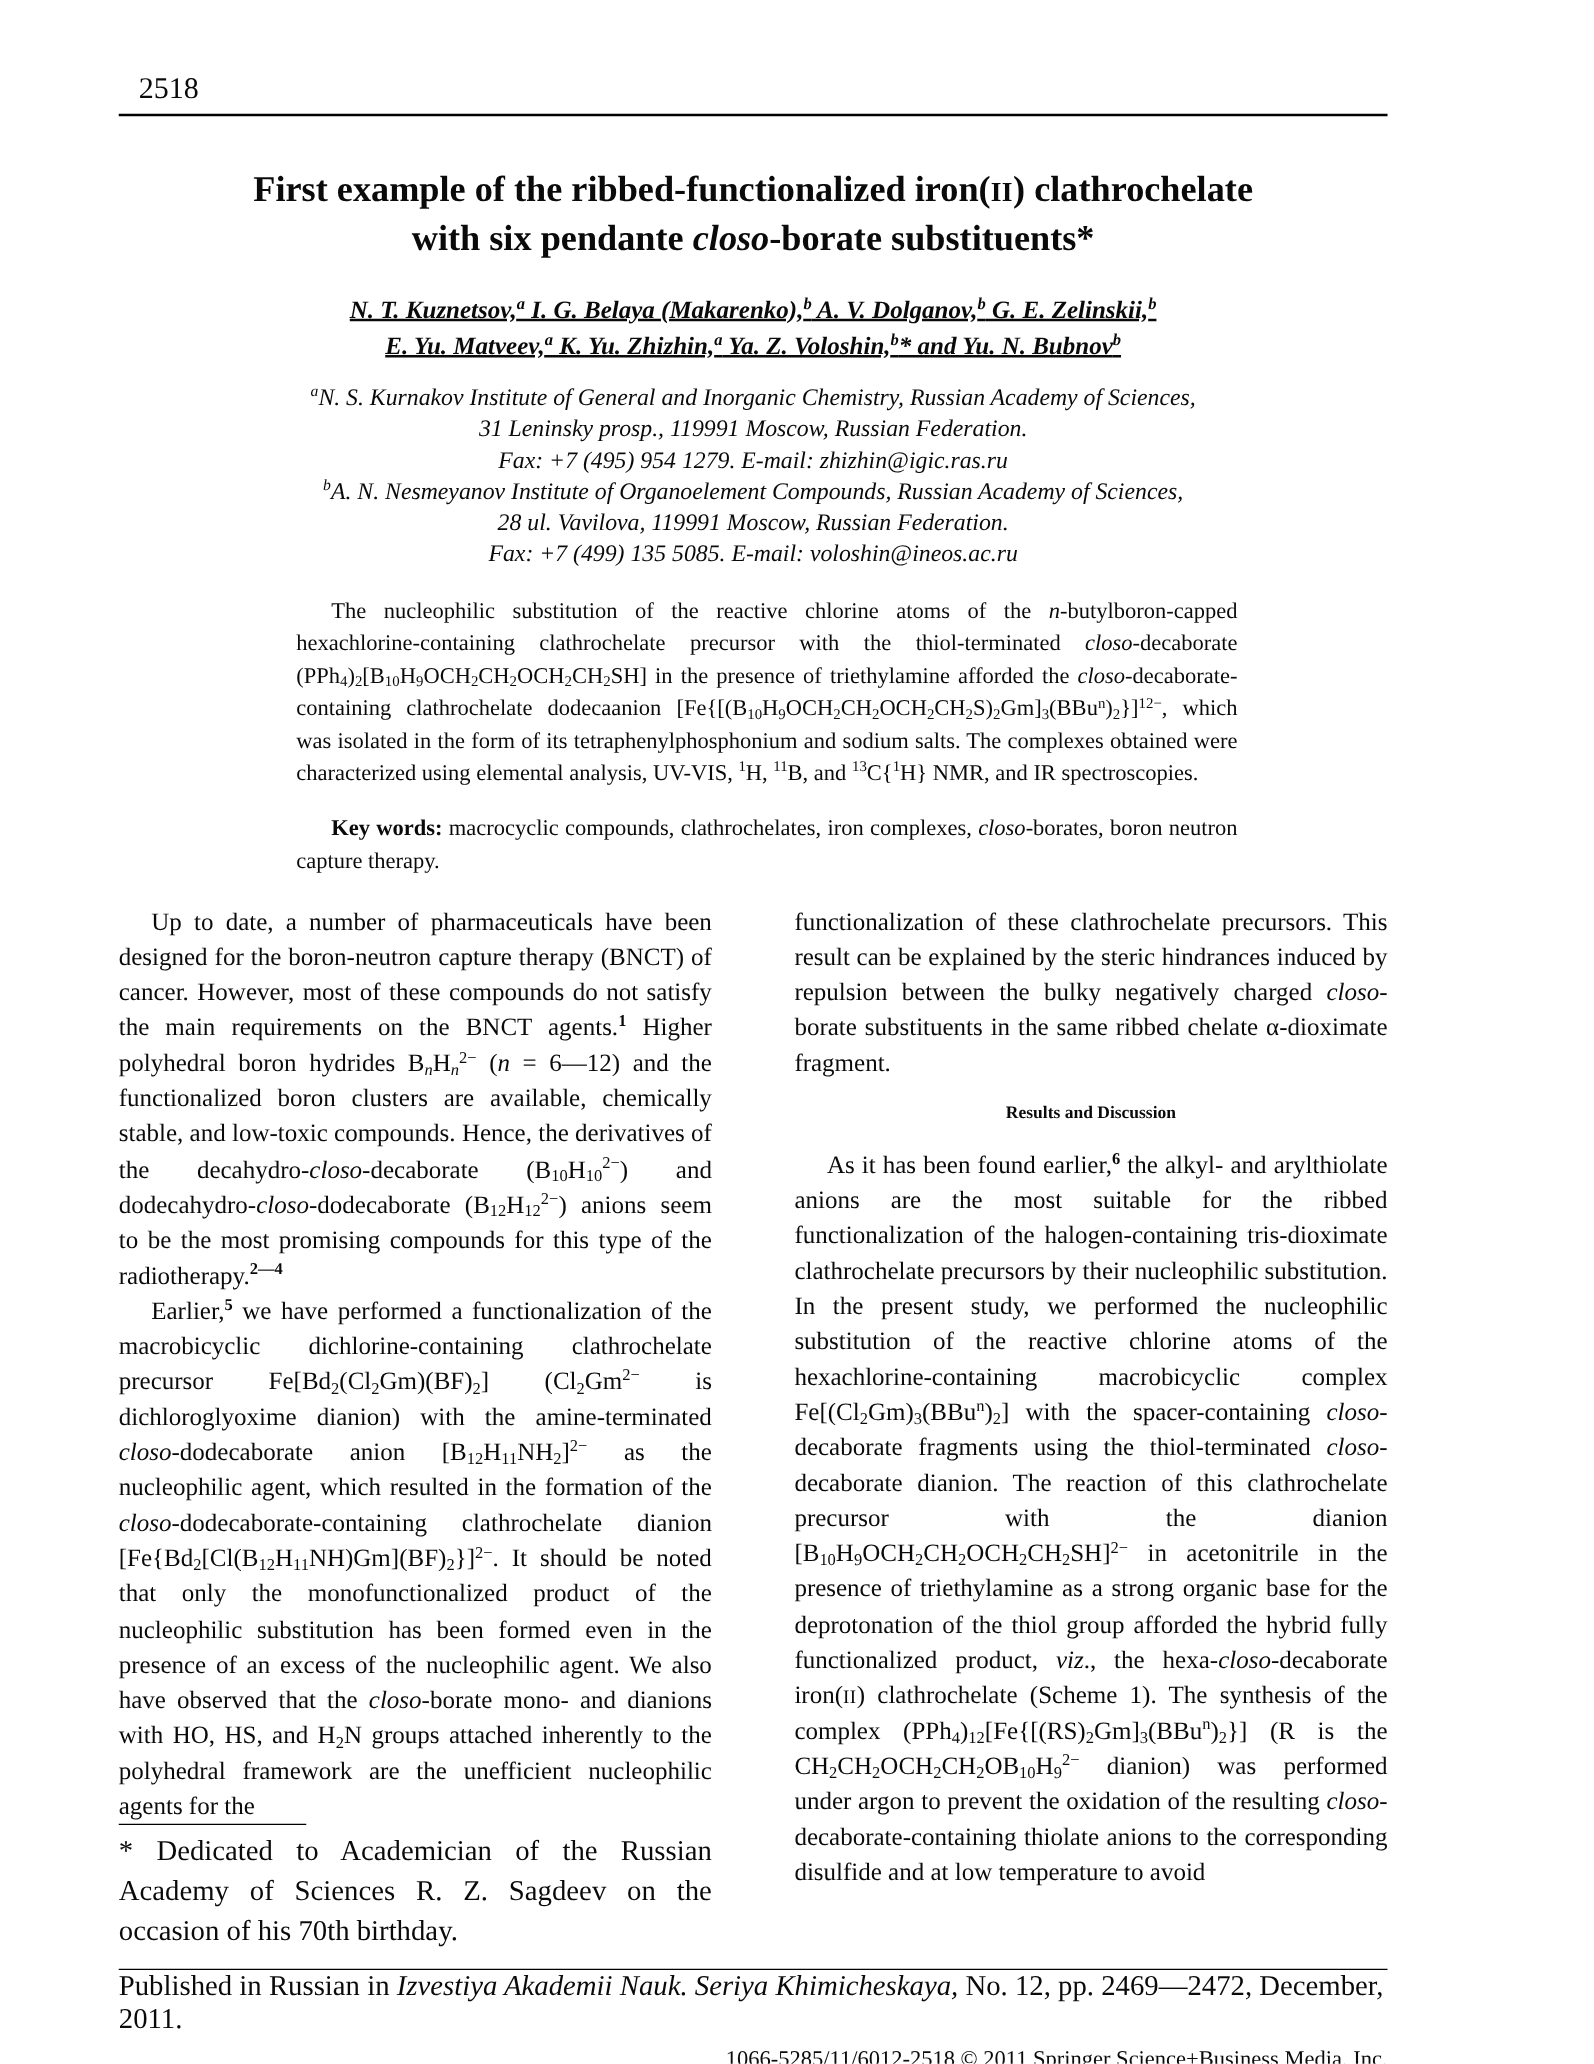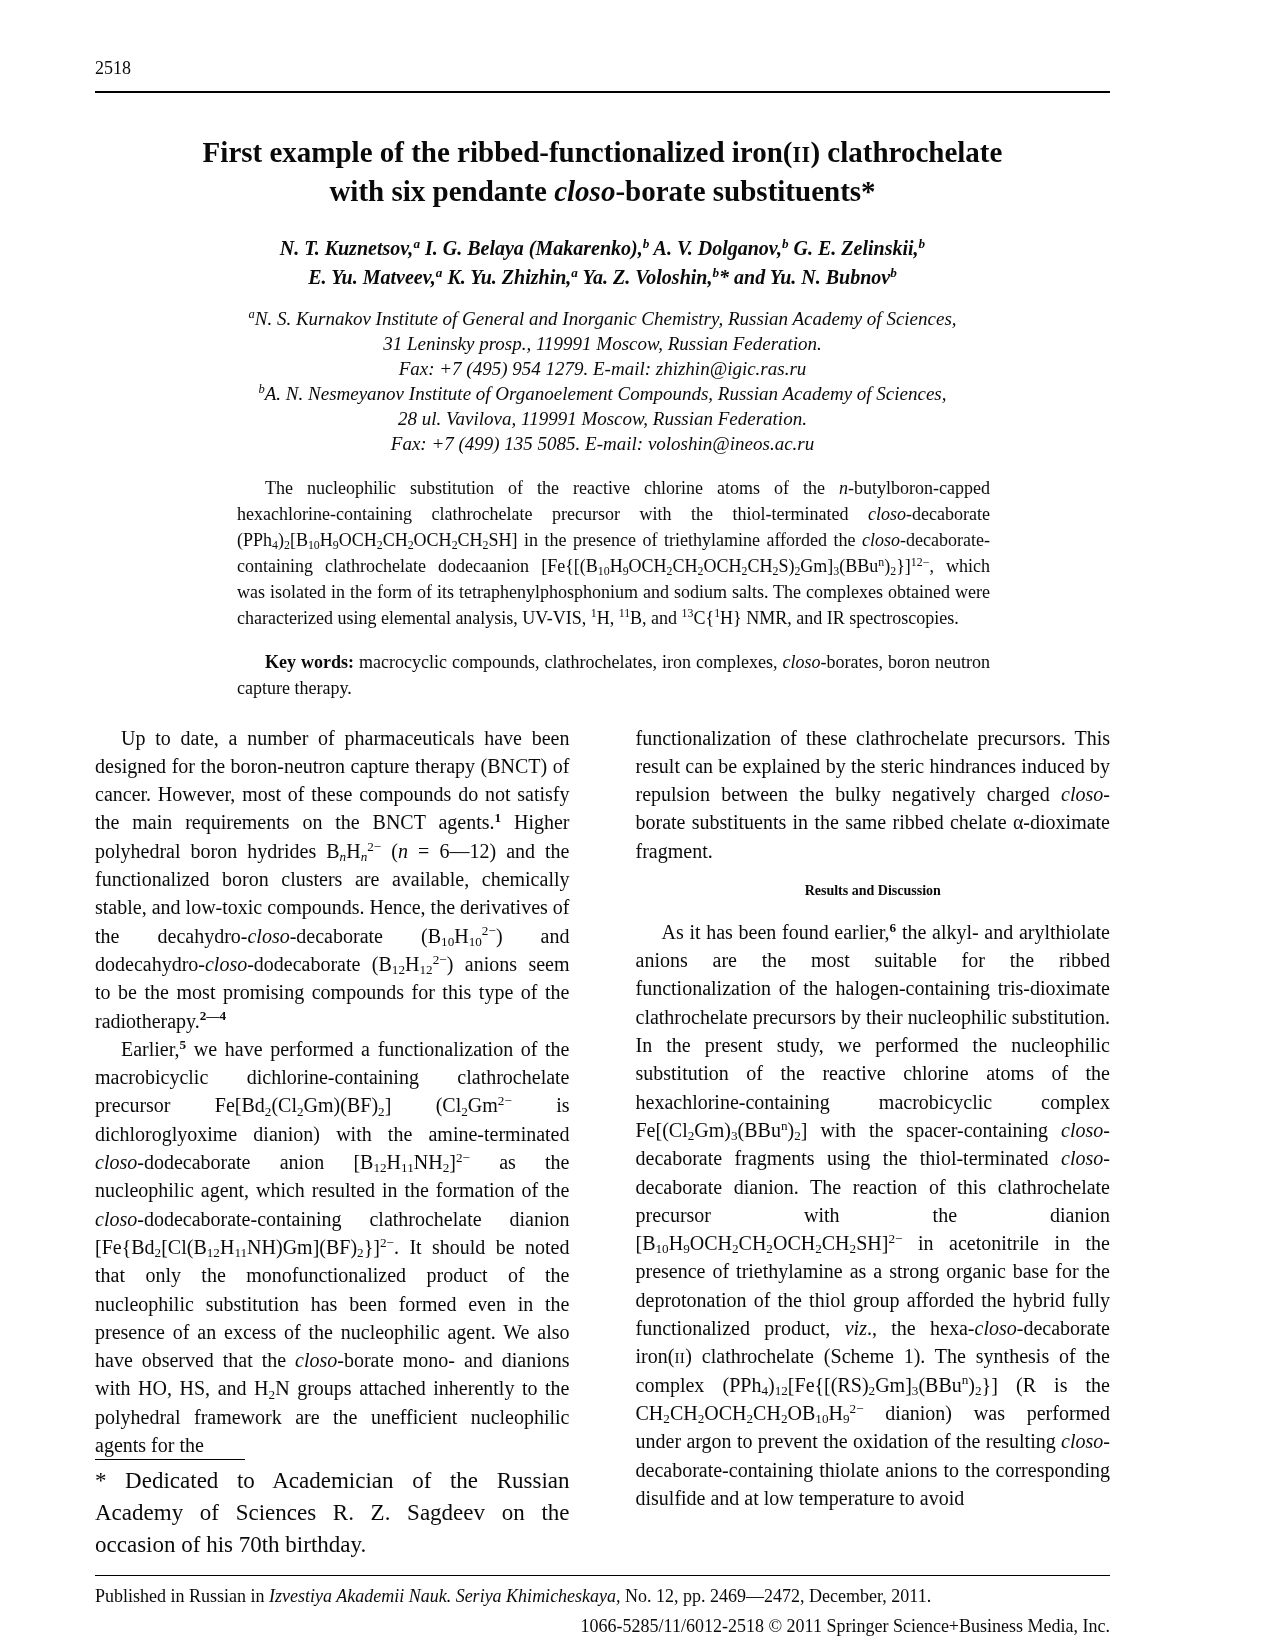--- a/index.html
+++ b/index.html
@@ -6,27 +6,27 @@
   body {
     width: 1275px; height: 1651px; overflow: hidden;
     font-family: "Liberation Serif", serif;
     color: #0a0a0a;
     -webkit-font-smoothing: antialiased;
   }
   .page { box-sizing: border-box; width: 1275px; min-height: 1651px; padding: 58px 165px 0 95px; }
 
   
   .header { position: relative; height: 26px; }
-  .page-num { position: absolute; left: 0; top: 0; font-size: 18px; }
+  .page-num { position: absolute; left: 16px; top: 0; font-size: 24px; }
   .journal-line { text-align: center; font-style: italic; font-size: 18px; }
   .header-rule { border: 0; border-top: 2.2px solid #000; margin: 7px 0 0 0; }
 
   
   .title { margin-top: 40px; text-align: center; font-weight: bold; font-size: 29px; line-height: 1.36; }
-  .authors { margin-top: 22px; text-align: center; font-weight: bold; font-style: italic; font-size: 20px; line-height: 1.45; }
+  .authors { margin-top: 22px; text-align: center; font-weight: bold; font-style: italic; font-size: 20px; line-height: 1.45; text-decoration: underline; }
   .affils { margin-top: 14px; text-align: center; font-style: italic; font-size: 19px; line-height: 1.32; }
 
   
   .abstract { margin: 20px 120px 0 142px; font-size: 18px; line-height: 1.44; text-align: justify; }
   .abstract p { margin: 0; text-indent: 28px; }
   .keywords { margin: 18px 120px 0 142px; font-size: 18px; line-height: 1.44; text-align: justify; }
   .keywords p { margin: 0; text-indent: 28px; }
 
   
   .columns { display: flex; gap: 66px; margin-top: 22px; }
@@ -36,21 +36,21 @@
   .col-left { min-height: 737px; }
   .col-right { min-height: 737px; }
   .section-heading { text-align: center; font-weight: bold; font-size: 14px; margin: 16px 0 17px 0 !important; }
 
   
   .footnote { margin-top: auto; font-size: 23px; line-height: 1.38; text-align: justify; }
   .footnote-rule { border: 0; border-top: 1.6px solid #000; width: 150px; margin: 0 0 5px 0; }
 
   
   .footer-rule { border: 0; border-top: 1.6px solid #000; margin: 14px 0 0 0; }
-  .footer-published { margin-top: 10px; font-size: 18px; text-align: left; }
+  .footer-published { font-size: 23px; text-align: left; }
   .footer-copyright { margin-top: 9px; font-size: 18px; text-align: right; }
 
   sup { font-size: 66%; line-height: 0; vertical-align: baseline; position: relative; top: -0.55em; }
   sub { font-size: 66%; line-height: 0; vertical-align: baseline; position: relative; top: 0.25em; }
   .sc { text-transform: uppercase; font-size: 76%; letter-spacing: 0.4px; }
 </style>
 </head>
 <body>
 
 <div class="page">

